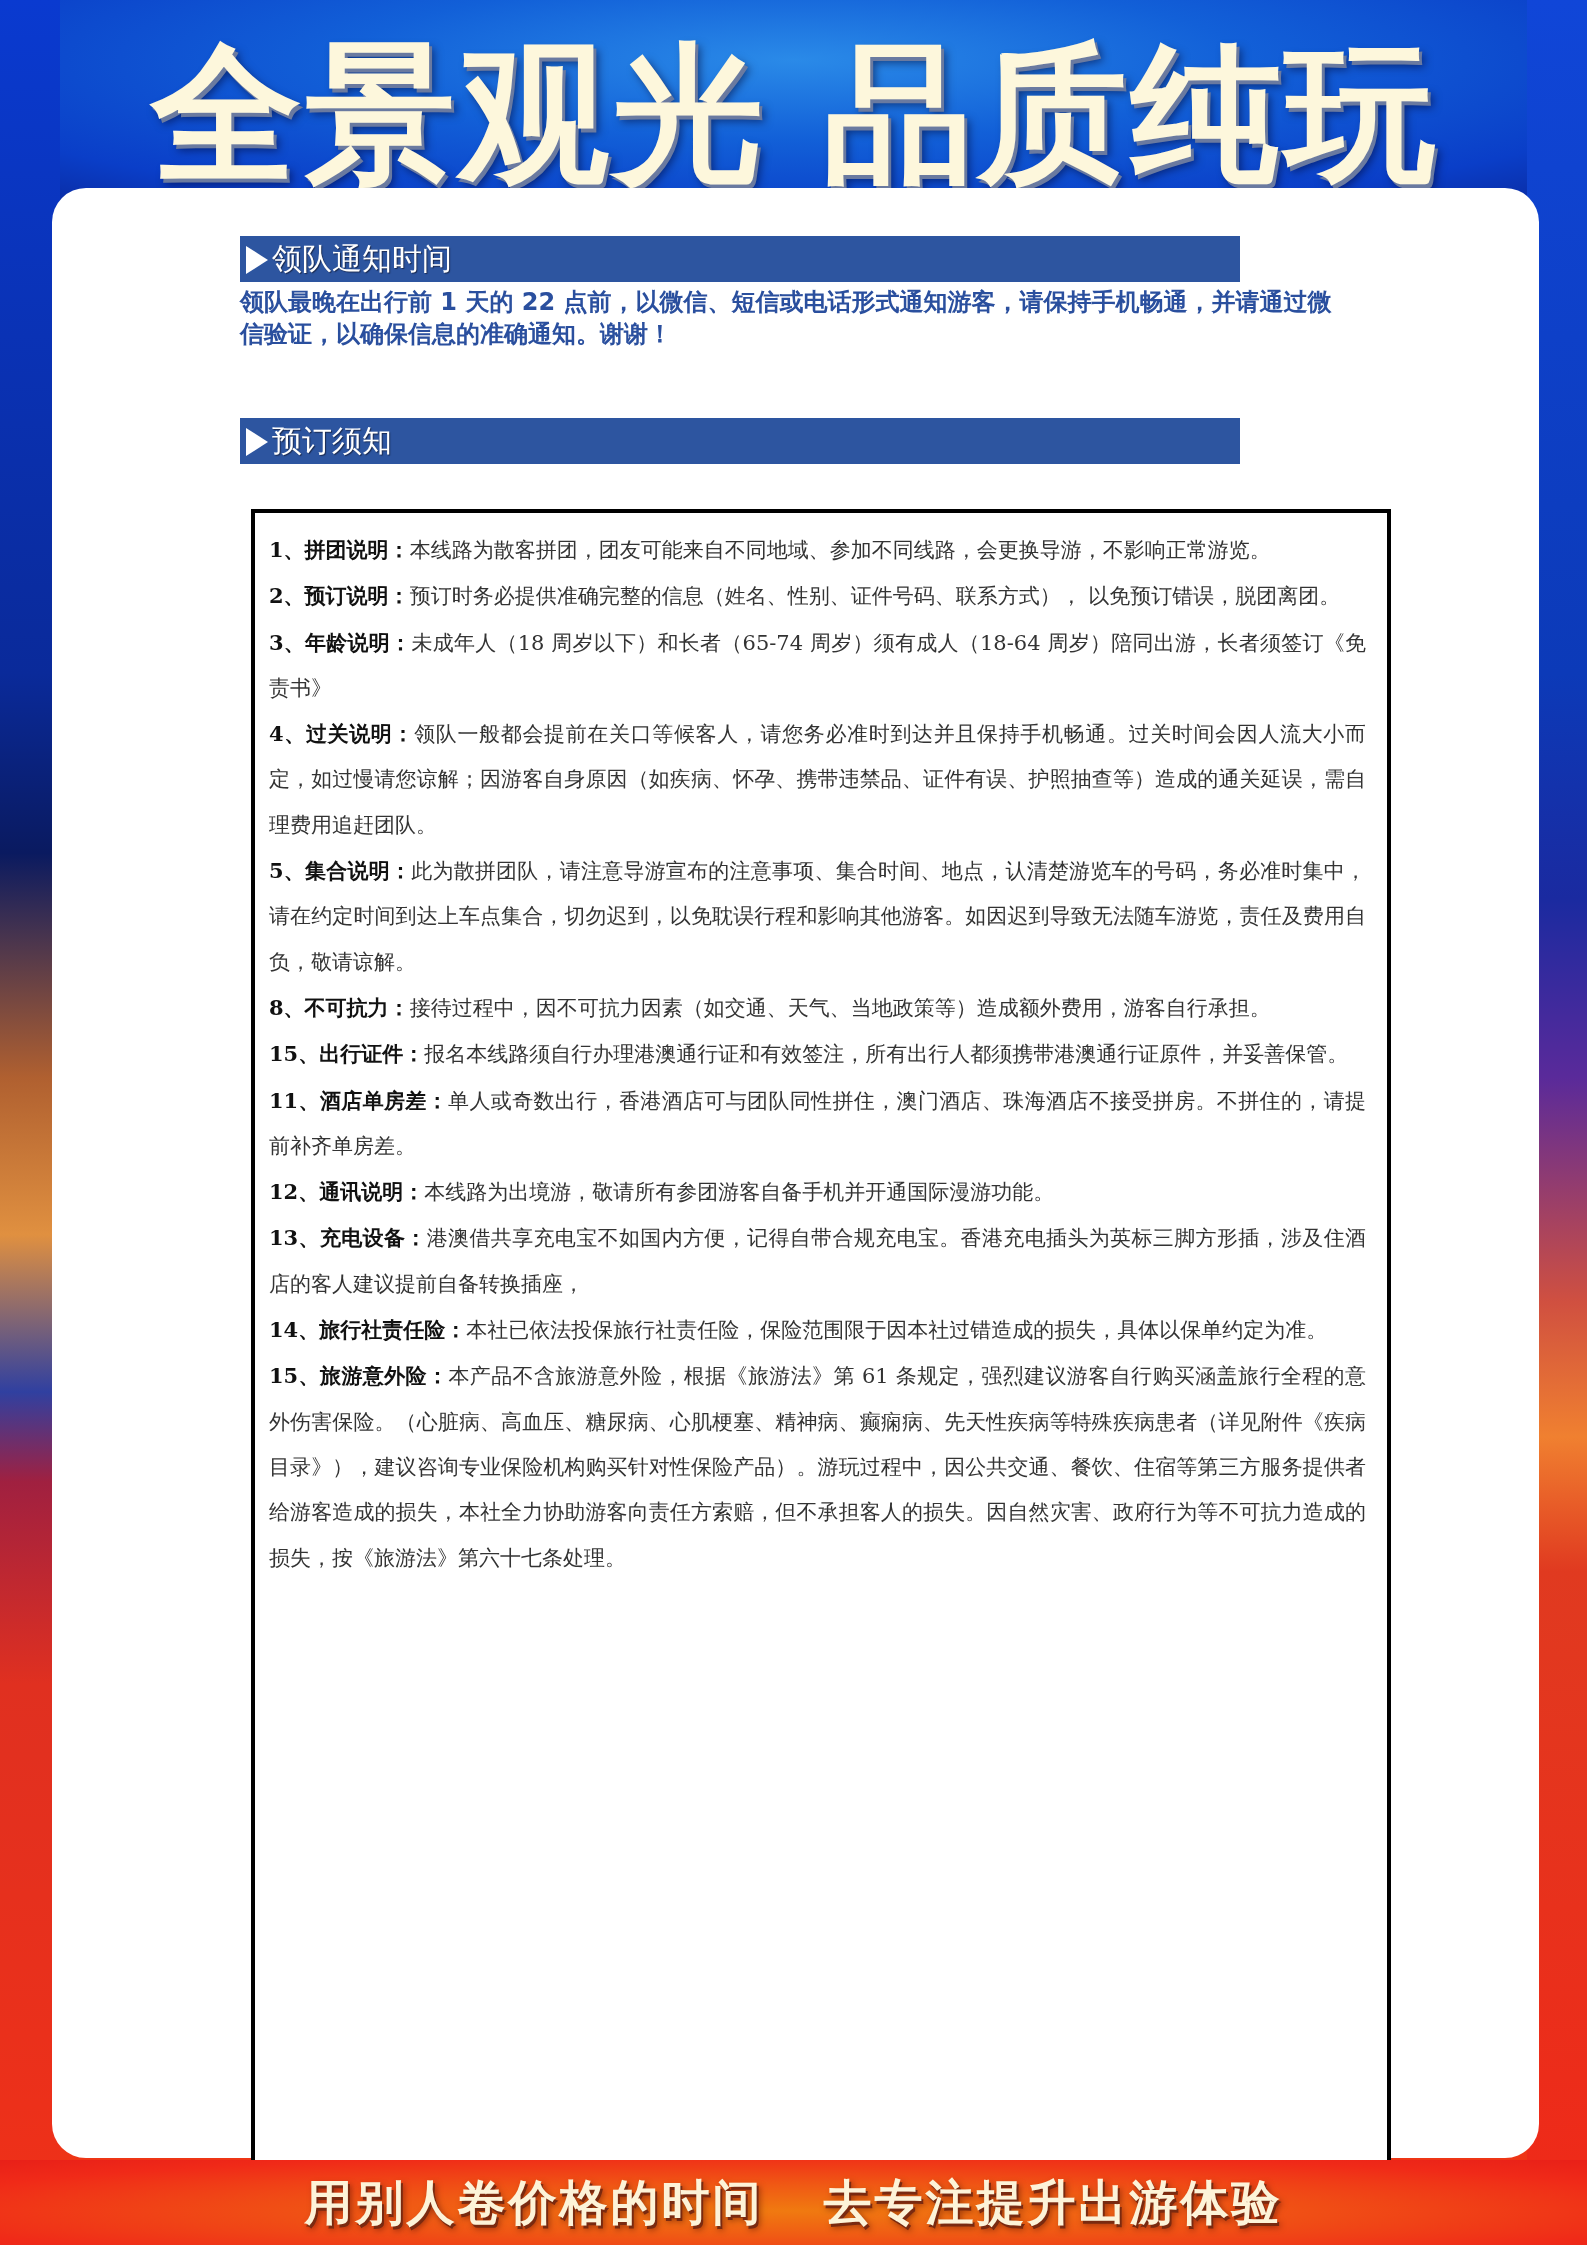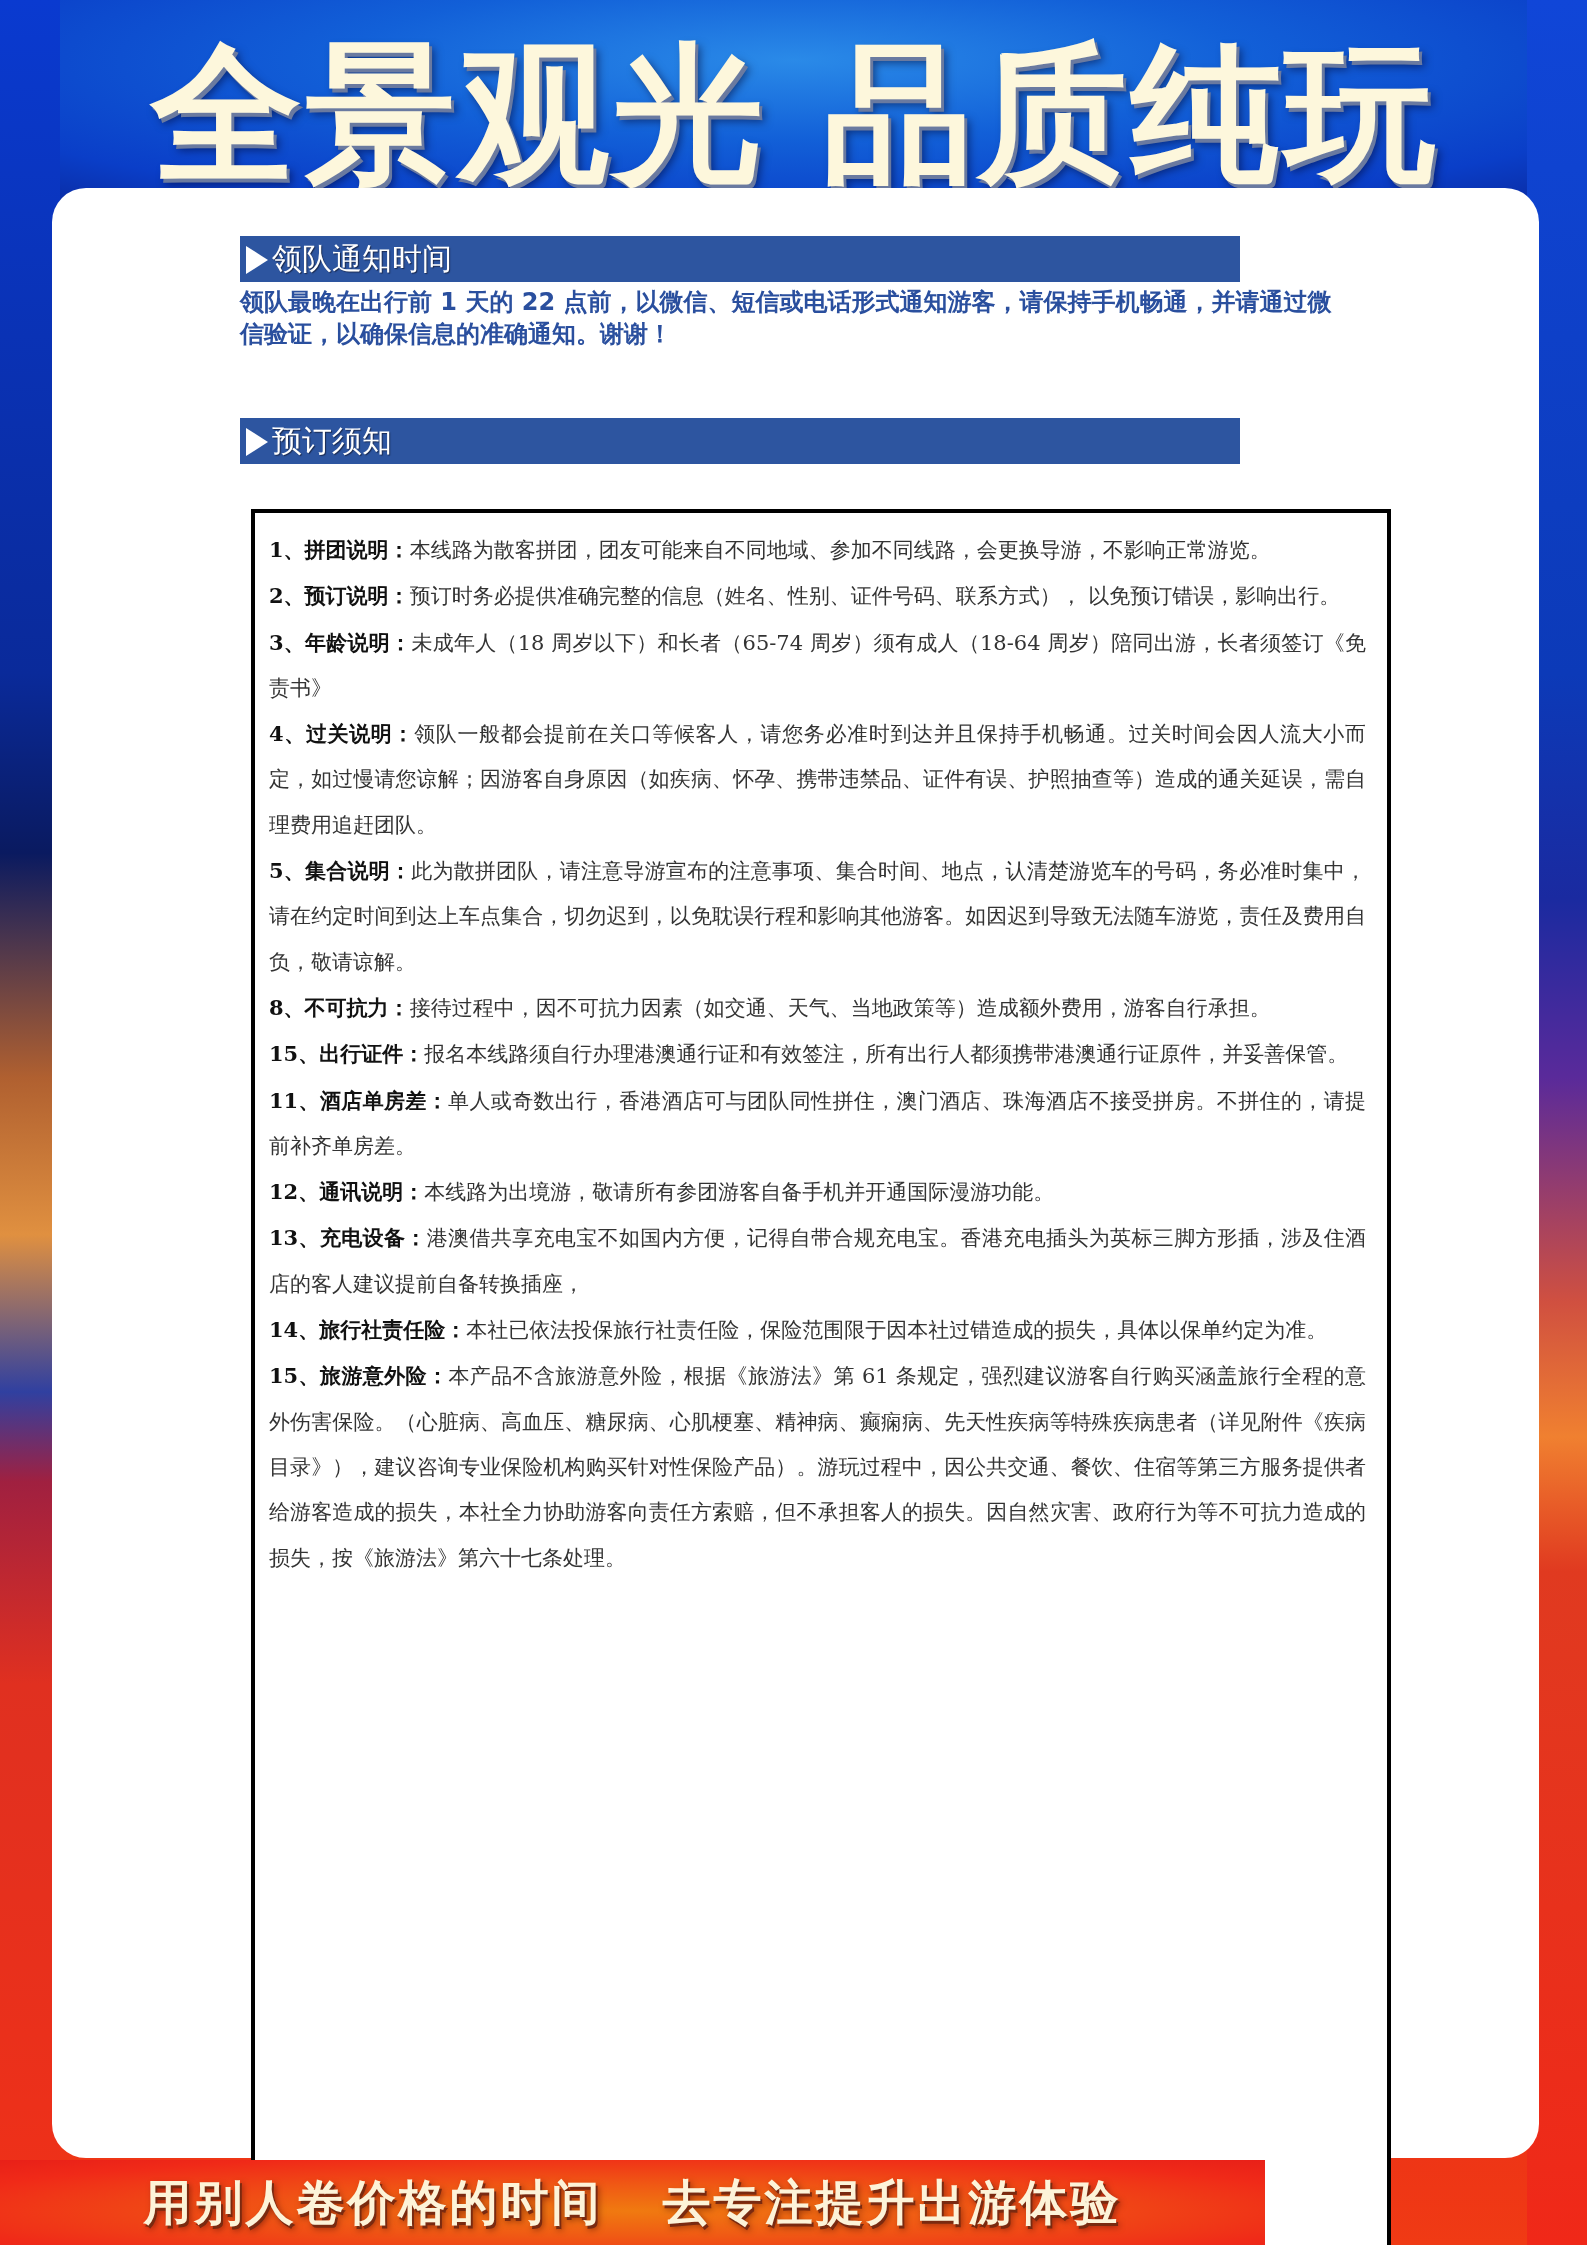--- a/index.html
+++ b/index.html
@@ -48,21 +48,21 @@
     border: 4px solid #000000; box-sizing: border-box; background: #ffffff;
     padding: 14px 21px 0 14px;
     margin-left: 28px;
   }
   .rule {
     font-size: 21px; line-height: 45.3px; color: #333333;
     font-family: "DejaVu Serif", serif; text-align: justify;
   }
   .rule .rule-title { font-weight: bold; color: #111111; }
   .footer-slogan {
-    position: absolute; left: 0; top: 2160px; width: 1265px; height: 85px;
+    position: absolute; left: 0; top: 2160px; width: 1587px; height: 85px;
     text-align: center; font-family: "DejaVu Serif", serif; font-weight: bold;
     font-size: 48px; line-height: 85px; color: #fdf3d8; letter-spacing: 3px;
     text-shadow: 2px 3px 0 #7a2a10, 3px 4px 6px rgba(60,0,0,0.5);
     background: radial-gradient(ellipse at 50% 60%, #f07a10 0%, #f05a14 35%, #f02a18 80%, #e82018 100%);
   }
   .footer-slogan .gap { display: inline-block; width: 60px; }
 </style>
 </head>
 <body>
 
@@ -77,21 +77,21 @@
   <span class="tri"></span><span>领队通知时间</span>
 </div>
 <div class="notice-text">领队最晚在出行前 1 天的 22 点前，以微信、短信或电话形式通知游客，请保持手机畅通，并请通过微信验证，以确保信息的准确通知。谢谢！</div>
 
 <div class="section-header" style="top:418px;">
   <span class="tri"></span><span>预订须知</span>
 </div>
 
 <div class="rules-box">
   <div class="rule"><span class="rule-title">1、拼团说明：</span><span>本线路为散客拼团，团友可能来自不同地域、参加不同线路，会更换导游，不影响正常游览。</span></div>
-  <div class="rule"><span class="rule-title">2、预订说明：</span><span>预订时务必提供准确完整的信息（姓名、性别、证件号码、联系方式）， 以免预订错误，影响出行。</span></div>
+  <div class="rule"><span class="rule-title">2、预订说明：</span><span>预订时务必提供准确完整的信息（姓名、性别、证件号码、联系方式）， 以免预订错误，脱团离团。</span></div>
   <div class="rule"><span class="rule-title">3、年龄说明：</span><span>未成年人（18 周岁以下）和长者（65-74 周岁）须有成人（18-64 周岁）陪同出游，长者须签订《免责书》</span></div>
   <div class="rule"><span class="rule-title">4、过关说明：</span><span>领队一般都会提前在关口等候客人，请您务必准时到达并且保持手机畅通。过关时间会因人流大小而定，如过慢请您谅解；因游客自身原因（如疾病、怀孕、携带违禁品、证件有误、护照抽查等）造成的通关延误，需自理费用追赶团队。</span></div>
   <div class="rule"><span class="rule-title">5、集合说明：</span><span>此为散拼团队，请注意导游宣布的注意事项、集合时间、地点，认清楚游览车的号码，务必准时集中，请在约定时间到达上车点集合，切勿迟到，以免耽误行程和影响其他游客。如因迟到导致无法随车游览，责任及费用自负，敬请谅解。</span></div>
   <div class="rule"><span class="rule-title">8、不可抗力：</span><span>接待过程中，因不可抗力因素（如交通、天气、当地政策等）造成额外费用，游客自行承担。</span></div>
   <div class="rule"><span class="rule-title">15、出行证件：</span><span>报名本线路须自行办理港澳通行证和有效签注，所有出行人都须携带港澳通行证原件，并妥善保管。</span></div>
   <div class="rule"><span class="rule-title">11、酒店单房差：</span><span>单人或奇数出行，香港酒店可与团队同性拼住，澳门酒店、珠海酒店不接受拼房。不拼住的，请提前补齐单房差。</span></div>
   <div class="rule"><span class="rule-title">12、通讯说明：</span><span>本线路为出境游，敬请所有参团游客自备手机并开通国际漫游功能。</span></div>
   <div class="rule"><span class="rule-title">13、充电设备：</span><span>港澳借共享充电宝不如国内方便，记得自带合规充电宝。香港充电插头为英标三脚方形插，涉及住酒店的客人建议提前自备转换插座，</span></div>
   <div class="rule"><span class="rule-title">14、旅行社责任险：</span><span>本社已依法投保旅行社责任险，保险范围限于因本社过错造成的损失，具体以保单约定为准。</span></div>
   <div class="rule"><span class="rule-title">15、旅游意外险：</span><span>本产品不含旅游意外险，根据《旅游法》第 61 条规定，强烈建议游客自行购买涵盖旅行全程的意外伤害保险。（心脏病、高血压、糖尿病、心肌梗塞、精神病、癫痫病、先天性疾病等特殊疾病患者（详见附件《疾病目录》），建议咨询专业保险机构购买针对性保险产品）。游玩过程中，因公共交通、餐饮、住宿等第三方服务提供者给游客造成的损失，本社全力协助游客向责任方索赔，但不承担客人的损失。因自然灾害、政府行为等不可抗力造成的损失，按《旅游法》第六十七条处理。</span></div>

